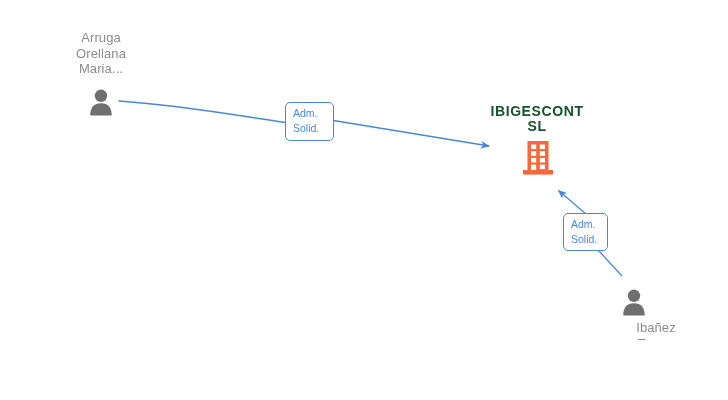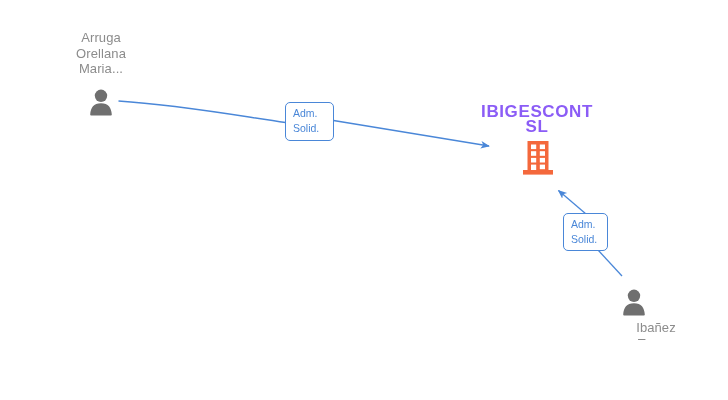--- a/index.html
+++ b/index.html
@@ -46,24 +46,24 @@
     position: absolute;
     width: 28px;
     height: 28px;
   }
   .person-icon svg { display: block; }
 
   
   .company-title {
     position: absolute;
     width: 160px;
-    font-size: 17px;
+    font-size: 14px;
     line-height: 15px;
     font-weight: bold;
-    color: #8b5cf6;
+    color: #14532d;
     letter-spacing: 0.6px;
     white-space: pre-line;
   }
   .company-icon {
     position: absolute;
     width: 40px;
     height: 38px;
   }
   .company-icon svg { display: block; }
 

